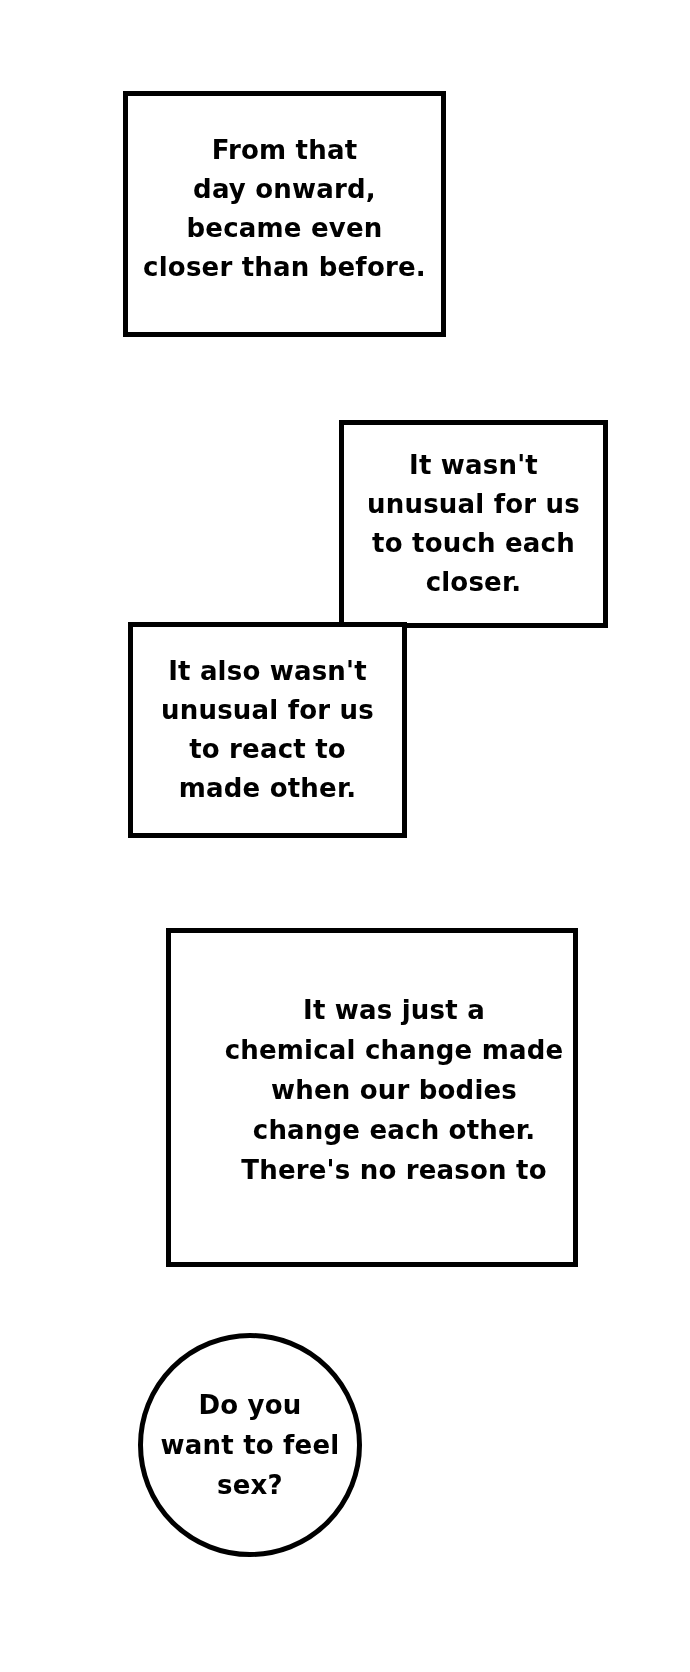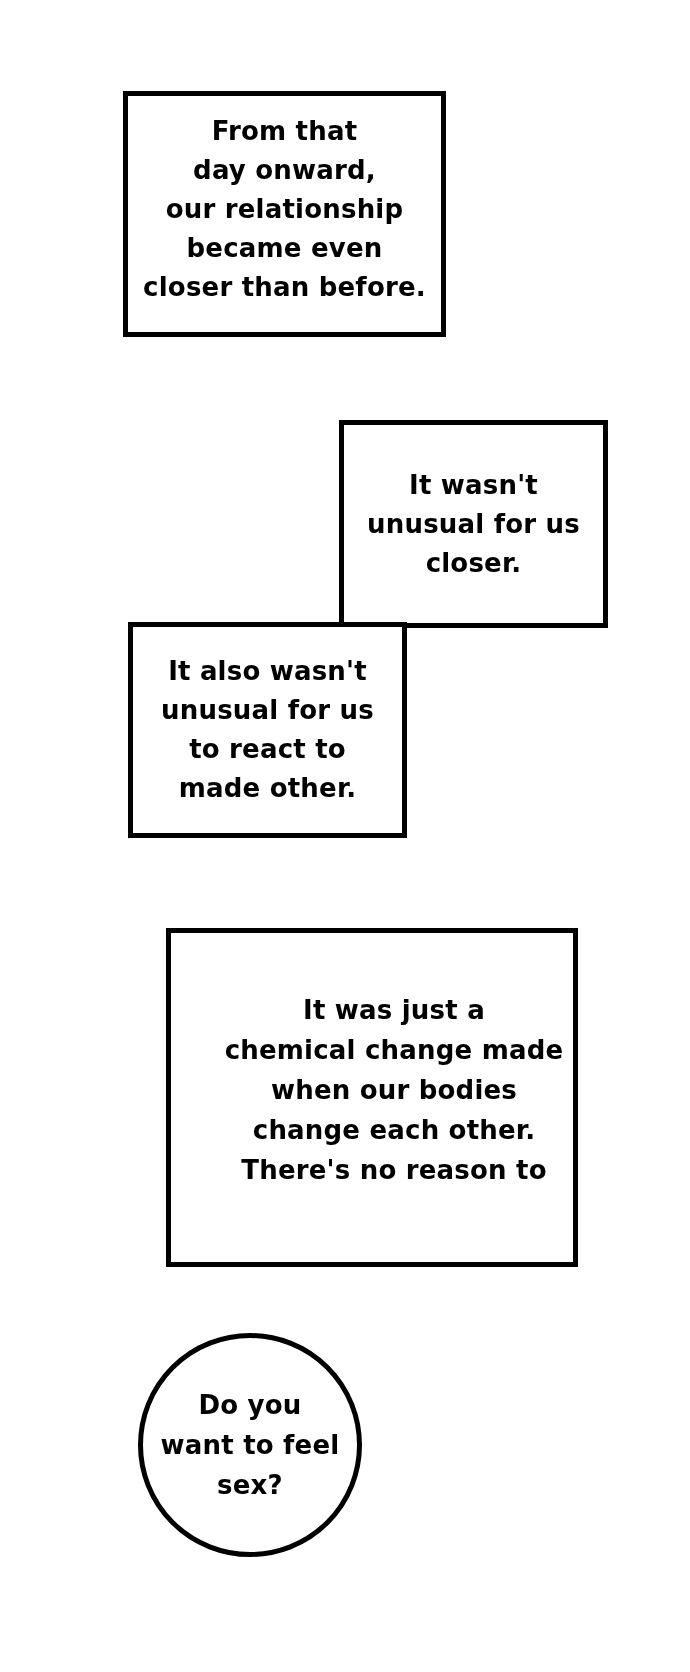--- a/index.html
+++ b/index.html
@@ -50,28 +50,28 @@
   }
 </style>
 </head>
 <body>
 
 <div class="page">
 
   <div class="panel p1">
     <div class="text-line">From that</div>
     <div class="text-line">day onward,</div>
-    <div class="text-line">our relationship</div>
     <div class="text-line">became even</div>
     <div class="text-line">closer than before.</div>
   </div>
 
   <div class="panel p2">
     <div class="text-line">It wasn't</div>
     <div class="text-line">unusual for us</div>
+    <div class="text-line">to touch each</div>
     <div class="text-line">closer.</div>
   </div>
 
   <div class="panel p3">
     <div class="text-line">It also wasn't</div>
     <div class="text-line">unusual for us</div>
     <div class="text-line">to react to</div>
     <div class="text-line">made other.</div>
   </div>
 

